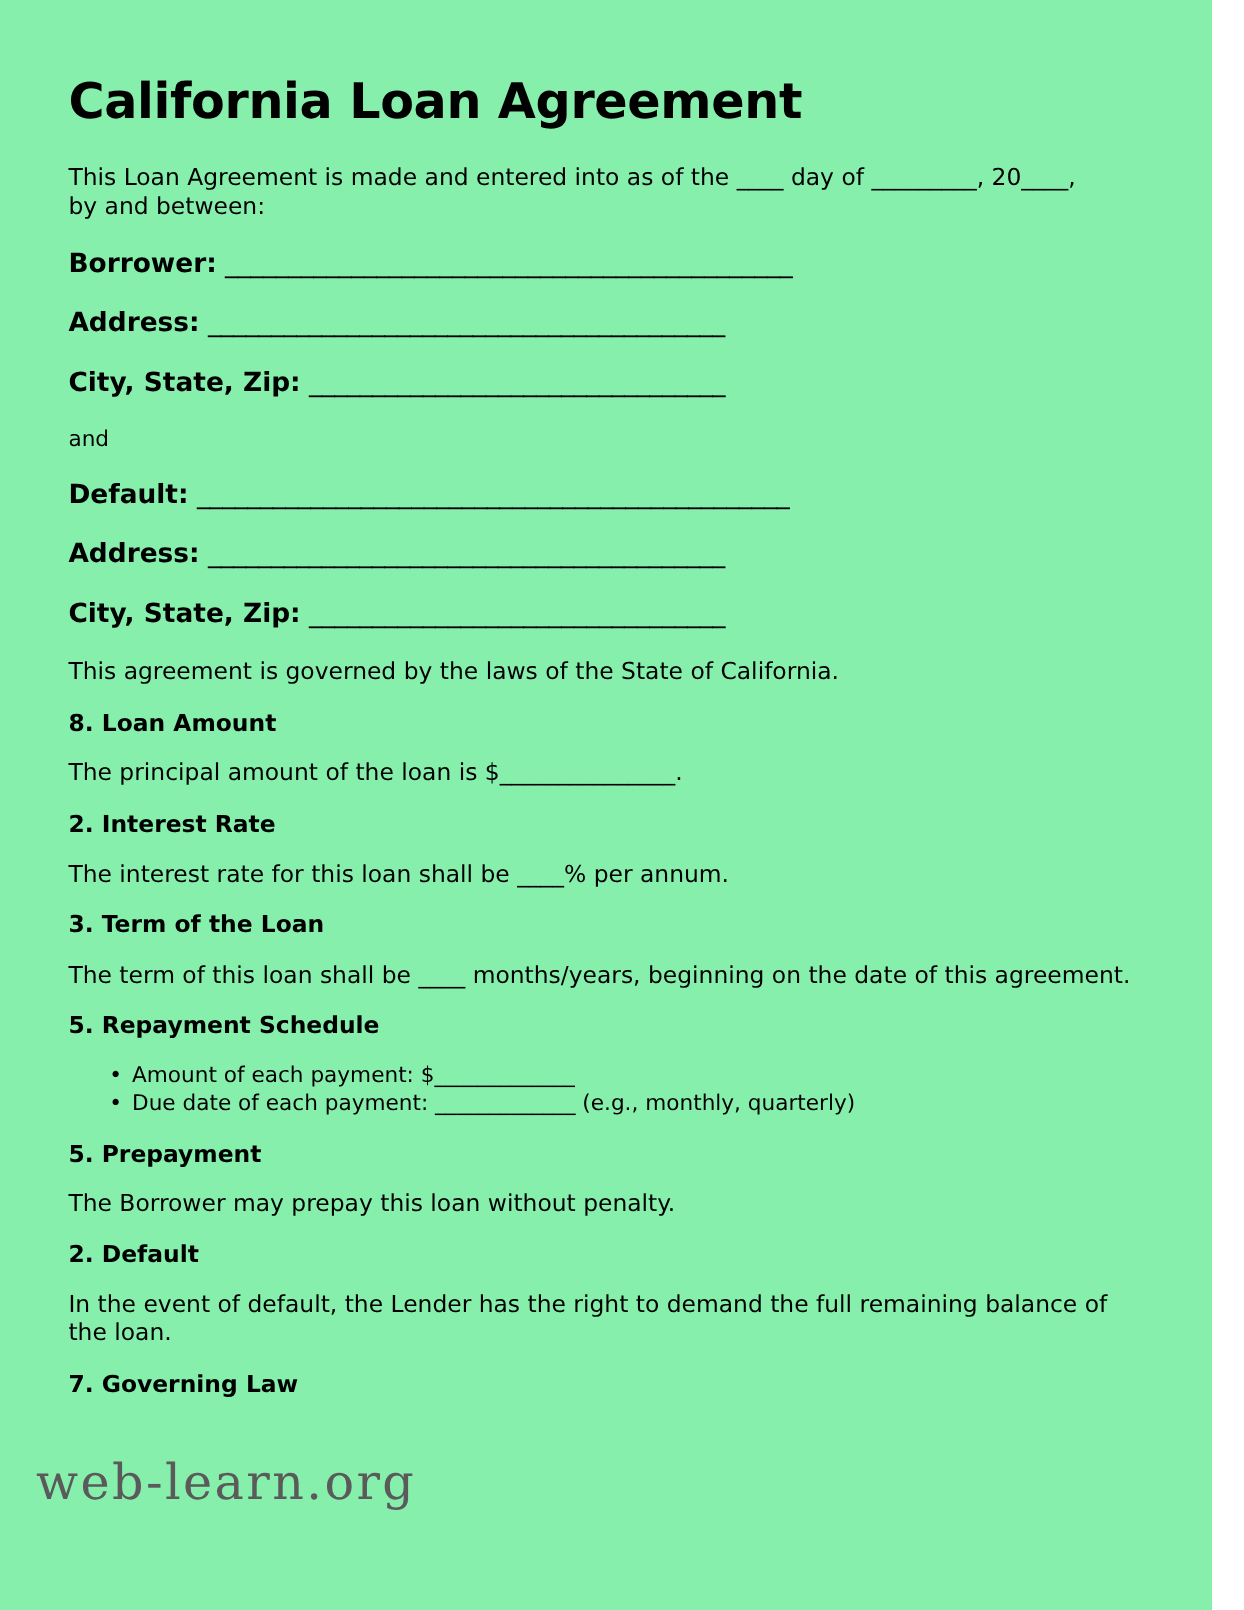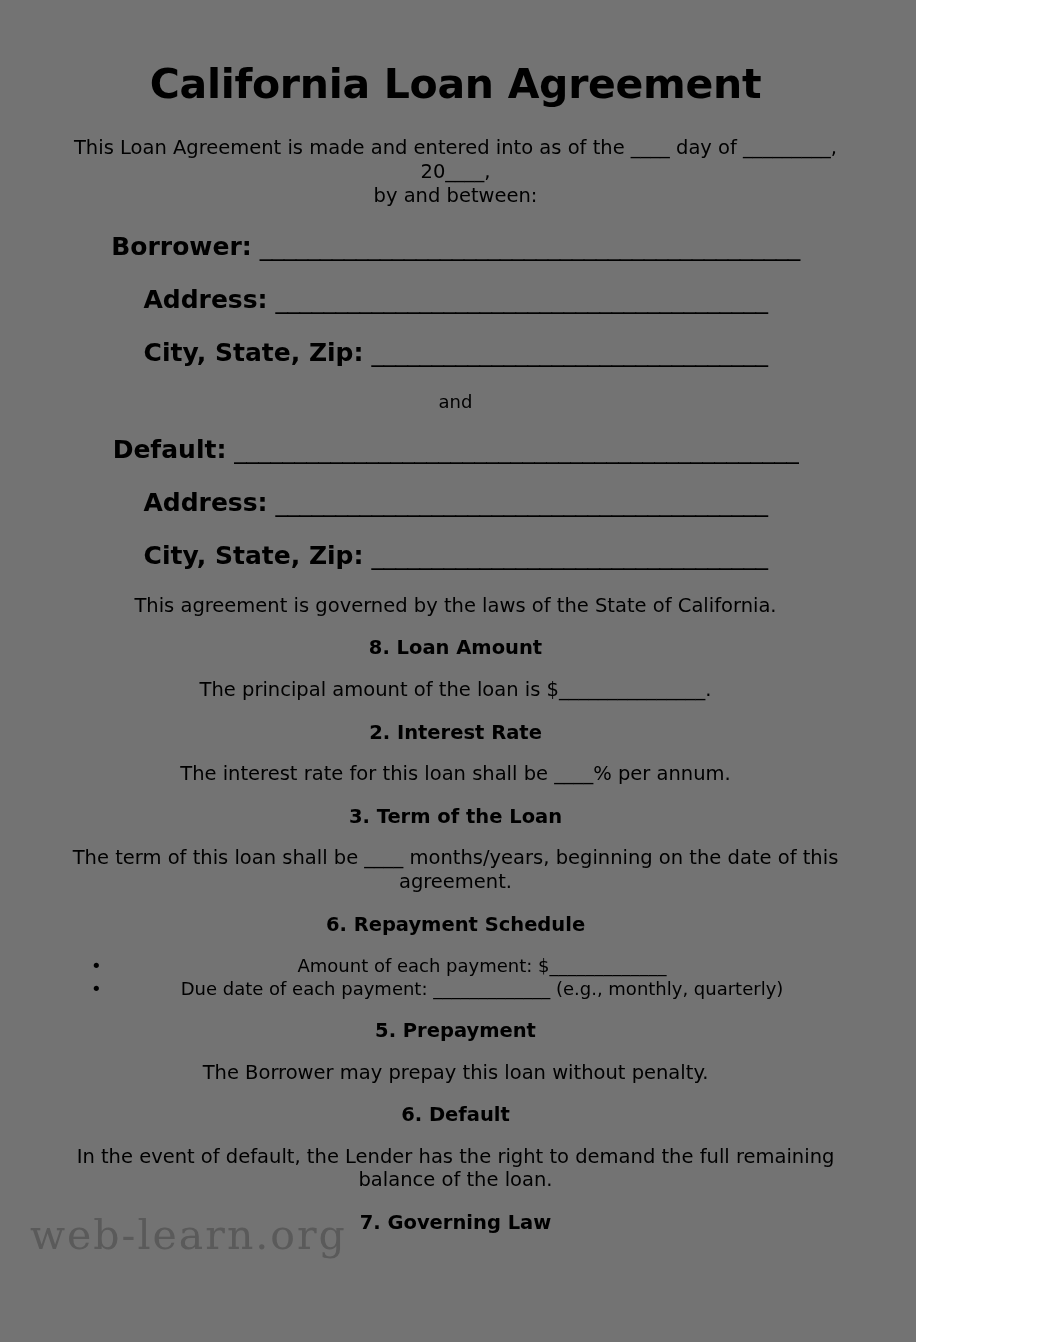--- a/index.html
+++ b/index.html
@@ -12,26 +12,25 @@
     height: 1342px;
     overflow: hidden;
     font-family: "DejaVu Sans", "Liberation Sans", sans-serif;
     color: #000000;
     position: relative;
   }
   .page {
     position: absolute;
     top: 0;
     left: 0;
-    width: 916px;
+    width: 1010px;
     height: 1342px;
-    background: #737373;
+    background: #86efac;
     box-sizing: border-box;
     padding: 62px 62px 0 57px;
-    text-align: center;
   }
 
   h1.doc-title {
     font-size: 41px;
     font-weight: bold;
     letter-spacing: -0.3px;
     margin: 0 0 30px 0;
     line-height: 1.08;
   }
 
@@ -40,21 +39,21 @@
     line-height: 1.22;
     margin: 0 0 19px 0;
     max-width: 905px;
   }
 
   p.intro {
     margin-bottom: 24px;
   }
 
   .field-row {
-    font-size: 25px;
+    font-size: 22px;
     line-height: 1.2;
     margin: 0 0 23px 0;
     white-space: nowrap;
   }
   .field-label {
     font-weight: bold;
   }
   .field-blank {
     font-weight: normal;
     letter-spacing: -0.5px;
@@ -153,29 +152,29 @@
 
   <h2 class="section-head">8. Loan Amount</h2>
   <p class="body-text">The principal amount of the loan is $_______________.</p>
 
   <h2 class="section-head sec-gap">2. Interest Rate</h2>
   <p class="body-text">The interest rate for this loan shall be ____% per annum.</p>
 
   <h2 class="section-head sec-gap">3. Term of the Loan</h2>
   <p class="body-text">The term of this loan shall be ____ months/years, beginning on the date of this agreement.</p>
 
-  <h2 class="section-head sec-gap">6. Repayment Schedule</h2>
+  <h2 class="section-head sec-gap">5. Repayment Schedule</h2>
   <ul class="bullets">
     <li>Amount of each payment: $_____________</li>
     <li>Due date of each payment: _____________ (e.g., monthly, quarterly)</li>
   </ul>
 
   <h2 class="section-head sec-gap">5. Prepayment</h2>
   <p class="body-text">The Borrower may prepay this loan without penalty.</p>
 
-  <h2 class="section-head sec-gap">6. Default</h2>
+  <h2 class="section-head sec-gap">2. Default</h2>
   <p class="body-text">In the event of default, the Lender has the right to demand the full remaining balance of the loan.</p>
 
   <h2 class="section-head sec-gap">7. Governing Law</h2>
 
 </div>
 
 <div class="watermark">web-learn.org</div>
 
 </body></html>

